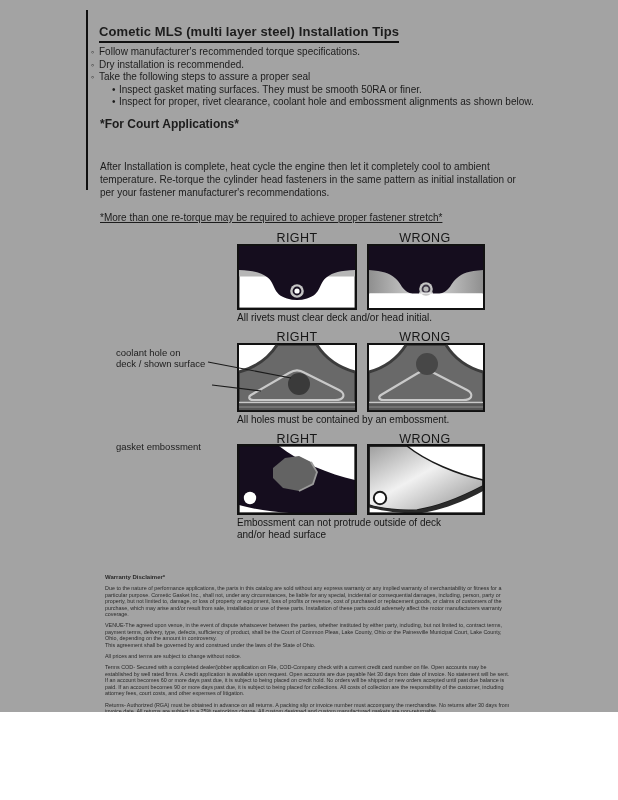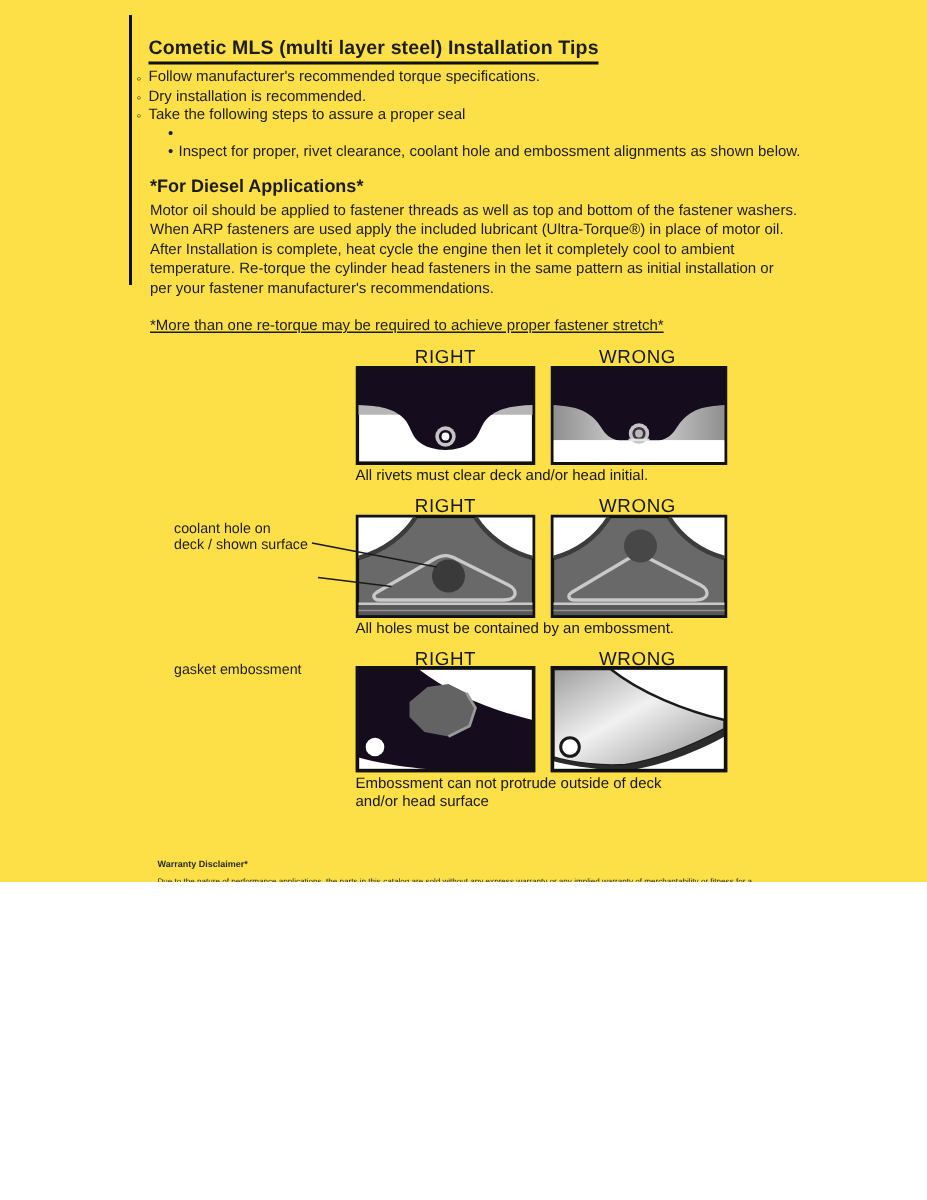--- a/index.html
+++ b/index.html
@@ -1,16 +1,16 @@
 <!DOCTYPE html>
 <html><head>
 <meta charset="utf-8">
 <style>
   html,body{margin:0;padding:0;background:#ffffff;}
-  #canvas{position:relative;width:618px;height:588px;background:#fde047;overflow:hidden;
+  #canvas{position:relative;width:618px;height:712px;background:#a3a3a3;overflow:hidden;
           font-family:"Liberation Sans","DejaVu Sans",sans-serif;color:#1c1c1c;}
   .abs{position:absolute;}
   
   #scan-line{left:86px;top:10px;width:2px;height:180px;background:#101010;}
   
   #page-title{left:99px;top:24px;font-size:13px;font-weight:bold;
               border-bottom:2px solid #111;padding-bottom:2px;letter-spacing:.1px;}
   
   #tips-list{left:91px;top:46px;width:470px;font-size:10px;line-height:12.6px;}
   .tip-row{display:flex;align-items:flex-start;}
@@ -54,29 +54,29 @@
     <div class="tip-row">
       <span class="glyph">◦</span>
       <span>Dry installation is recommended.</span>
     </div>
     <div class="tip-row">
       <span class="glyph">◦</span>
       <span>Take the following steps to assure a proper seal</span>
     </div>
     <div class="tip-row sub">
       <span class="glyph">•</span>
+      <span>Inspect gasket mating surfaces.  They must be smooth 50RA or finer.</span>
     </div>
     <div class="tip-row sub">
       <span class="glyph">•</span>
       <span>Inspect for proper, rivet clearance, coolant hole and embossment alignments as shown below.</span>
     </div>
   </div>
 
-  <div id="diesel-heading" class="abs">*For Diesel Applications*</div>
-  <div id="diesel-para-1" class="abs body-para">Motor oil should be applied to fastener threads as well as top and bottom of the fastener washers. When ARP fasteners are used apply the included lubricant (Ultra-Torque®) in place of motor oil.</div>
+  <div id="diesel-heading" class="abs">*For Court Applications*</div>
   <div id="diesel-para-2" class="abs body-para">After Installation is complete, heat cycle the engine then let it completely cool to ambient temperature. Re-torque the cylinder head fasteners in the same pattern as initial installation or per your fastener manufacturer's recommendations.</div>
   <div id="retorque-note" class="abs body-para">*More than one re-torque may be required to achieve proper fastener stretch*</div>
 
   <div class="abs rw-label" style="left:237px;top:231px;">RIGHT</div>
   <div class="abs rw-label" style="left:366px;top:231px;width:118px;">WRONG</div>
 
   <svg class="abs dbox" style="left:237px;top:244px;" width="120" height="66" viewBox="0 0 120 66">
     <rect x="1.2" y="1.2" width="117.6" height="63.6" fill="#ffffff" stroke="#111" stroke-width="2.4"></rect>
     <rect x="2" y="26" width="116" height="6.5" fill="#b6b6b6"></rect>
     <path d="M2,2 H118 V26 C103,26.5 96,28.5 90,33 C81,39.5 85,50 70,54.5 Q60,57.5 50,54.5 C35,50 39,39.5 30,33 C24,28.5 17,26.5 2,26 Z" fill="#150d1e"></path>

